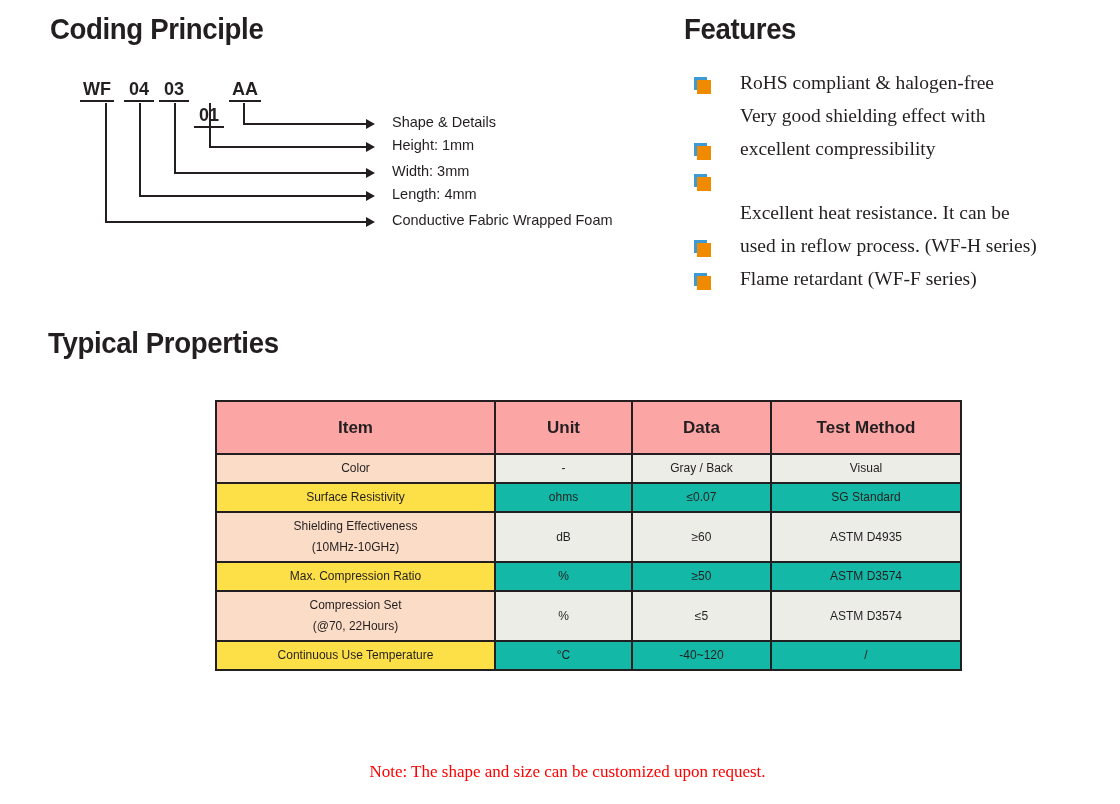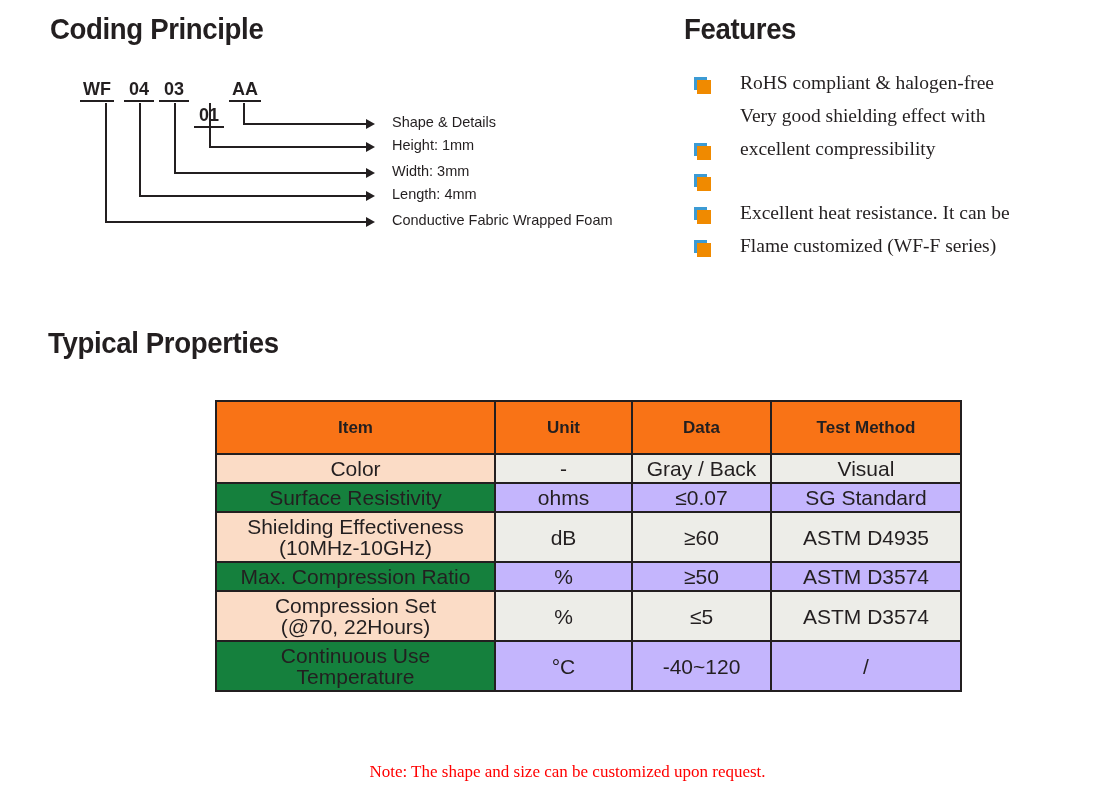--- a/index.html
+++ b/index.html
@@ -135,41 +135,41 @@
     top: 400px;
     width: 705px;
     border-collapse: collapse;
     table-layout: fixed;
     font-family: "Liberation Sans", sans-serif;
   }
   #properties-table td, #properties-table th {
     border: 2px solid #231f20;
     text-align: center;
     vertical-align: middle;
-    font-size: 21px;
+    font-size: 12px;
     line-height: 21px;
     font-weight: normal;
     padding: 3px 4px;
     color: #231f20;
   }
   #properties-table thead th {
     font-weight: bold;
     font-size: 17px;
     height: 45px;
-    background: #f97316;
+    background: #fca5a5;
   }
   .col-item   { width: 269px; }
   .col-unit   { width: 127px; }
   .col-data   { width: 129px; }
   .col-method { width: 180px; }
 
   tr.row-light .cell-item { background: #fbdcc6; }
   tr.row-light .cell-rest { background: #edede8; }
-  tr.row-dark  .cell-item { background: #15803d; }
-  tr.row-dark  .cell-rest { background: #c4b5fd; margin-top: 8px; }
+  tr.row-dark  .cell-item { background: #fde047; }
+  tr.row-dark  .cell-rest { background: #14b8a6; margin-top: 8px; }
 
   .cell-item .line2 { display: block; }
 
   
   #table-note {
     position: absolute;
     left: 215px;
     top: 762px;
     width: 705px;
     text-align: center;
@@ -230,26 +230,27 @@
         <span class="cont-line">excellent compressibility</span>
       </span>
     </div>
     <div class="feature-row">
       <span class="feature-bullet"></span>
     </div>
     <div class="feature-row">
       <span class="feature-bullet"></span>
       <span class="feature-text">
         <span class="cont-line">Excellent heat resistance. It can be</span>
+        <span class="cont-line">used in reflow process. (WF-H series)</span>
       </span>
     </div>
     <div class="feature-row">
       <span class="feature-bullet"></span>
       <span class="feature-text">
-        <span class="cont-line">Flame customized (WF-F series)</span>
+        <span class="cont-line">Flame retardant (WF-F series)</span>
       </span>
     </div>
   </div>
 
 <table id="properties-table">
   <thead>
     <tr>
       <th class="col-item">Item</th>
       <th class="col-unit">Unit</th>
       <th class="col-data">Data</th>

